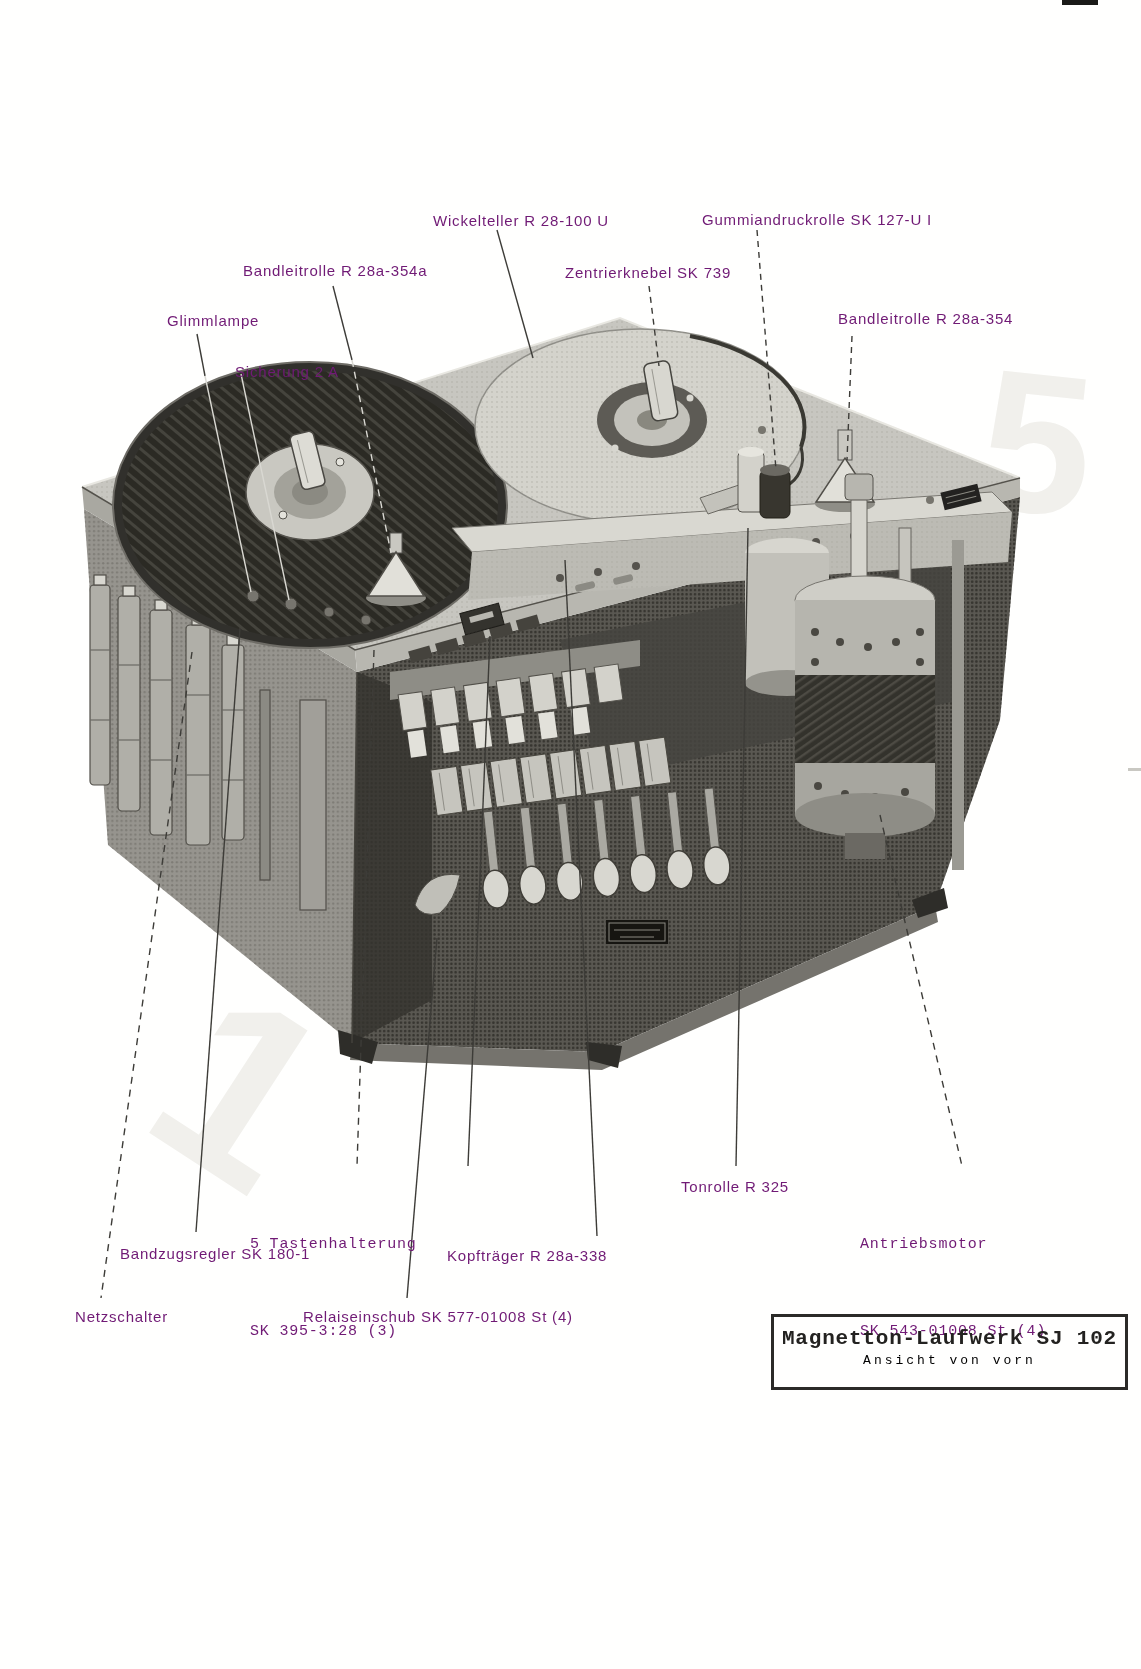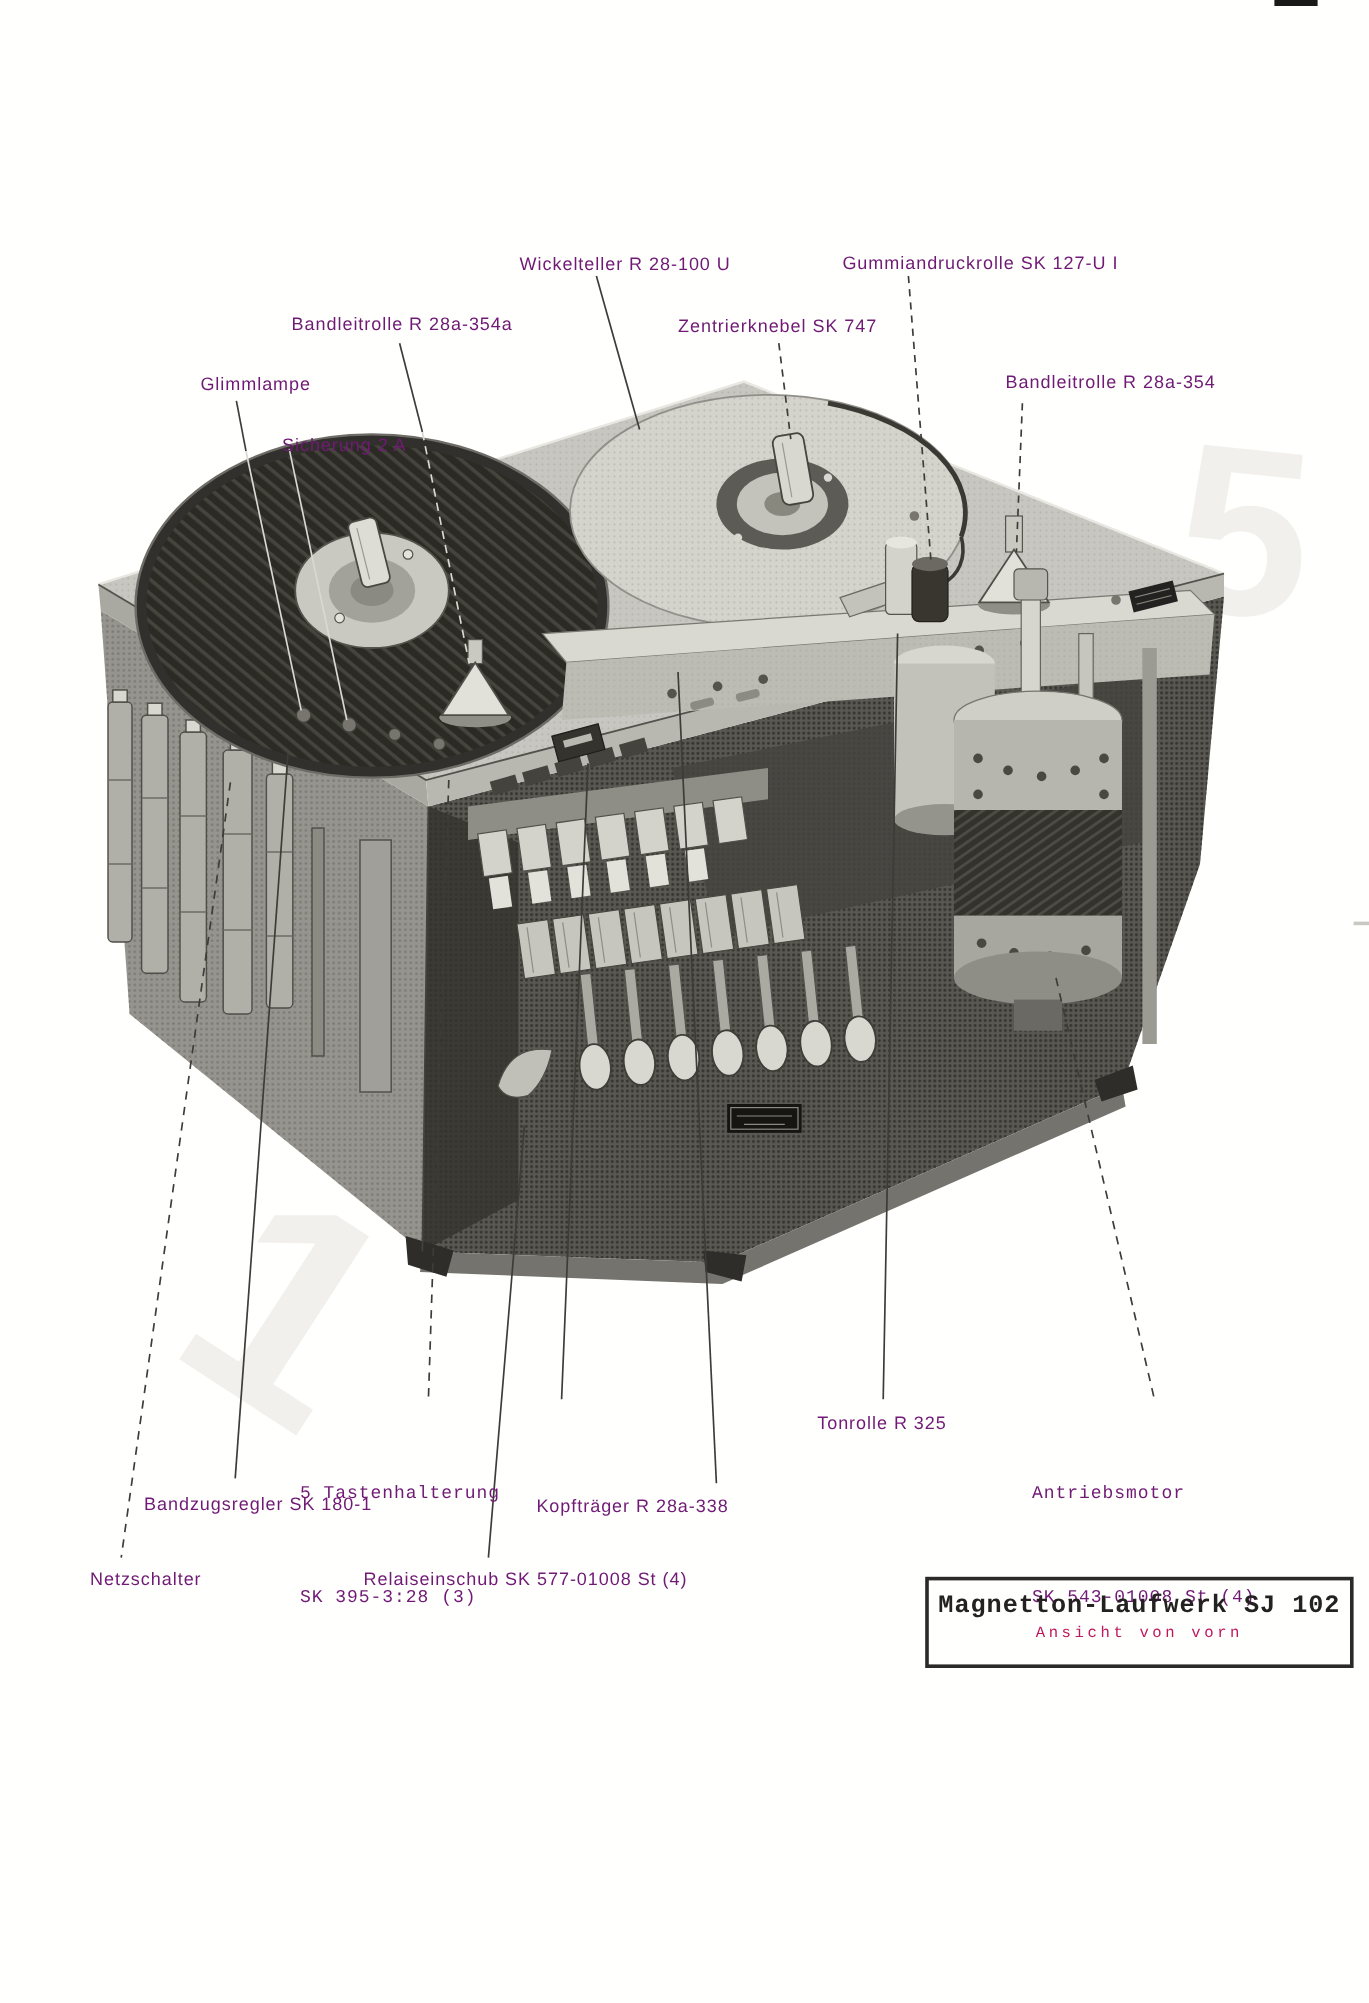--- a/index.html
+++ b/index.html
@@ -5,21 +5,21 @@
   html,body{margin:0;padding:0;background:#ffffff;}
   .page{position:relative;width:1141px;height:1669px;background:#fffffe;
         font-family:"Liberation Sans",sans-serif;overflow:hidden;}
   .art{position:absolute;left:0;top:0;width:1141px;height:1669px;}
   .callout{position:absolute;font-size:15px;letter-spacing:.8px;color:#701a75;
            white-space:pre;line-height:29px;}
   .callout span{display:block;font-family:Liberation Mono, monospace;}
   .titlebox{position:absolute;left:771px;top:1314px;width:357px;height:76px;
             border:3px solid #2b2a28;box-sizing:border-box;text-align:center;color:#232220;font-family:Liberation Mono, monospace;}
   .titlebox .t{font-size:21px;font-weight:bold;letter-spacing:.8px;margin-top:10px;}
-  .titlebox .s{font-size:13px;letter-spacing:3px;margin-top:3px;color:#be185d;}
+  .titlebox .s{font-size:13px;letter-spacing:3px;margin-top:3px;color:#000000;}
 </style>
 </head>
 <body>
 
 <div class="page">
 
 <svg class="art" viewBox="0 0 1141 1669">
   <defs>
     <pattern id="dotsL" width="5" height="5" patternUnits="userSpaceOnUse">
       <circle cx="2" cy="2" r="0.9" fill="#a8a7a0" opacity="0.5"></circle>
@@ -310,21 +310,21 @@
     <line x1="437" y1="938" x2="407" y2="1298"></line>
   </g>
 
   <rect x="1062" y="0" width="36" height="5" fill="#1a1a18"></rect>
   <rect x="1128" y="768" width="13" height="3" fill="#c9c8c2"></rect>
 </svg>
 
 <div class="callout" style="left:433px;top:206px">Wickelteller R 28-100 U</div>
 <div class="callout" style="left:702px;top:205px">Gummiandruckrolle SK 127-U I</div>
 <div class="callout" style="left:243px;top:256px">Bandleitrolle R 28a-354a</div>
-<div class="callout" style="left:565px;top:258px">Zentrierknebel SK 747</div>
+<div class="callout" style="left:565px;top:258px">Zentrierknebel SK 739</div>
 <div class="callout" style="left:167px;top:306px">Glimmlampe</div>
 <div class="callout" style="left:838px;top:304px">Bandleitrolle R 28a-354</div>
 <div class="callout" style="left:235px;top:357px">Sicherung 2 A</div>
 
 <div class="callout" style="left:250px;top:1172px">
   <span>5 Tastenhalterung</span>
   <span>SK 395-3:28 (3)</span>
 </div>
 <div class="callout" style="left:681px;top:1172px">Tonrolle R 325</div>
 <div class="callout" style="left:860px;top:1172px">

